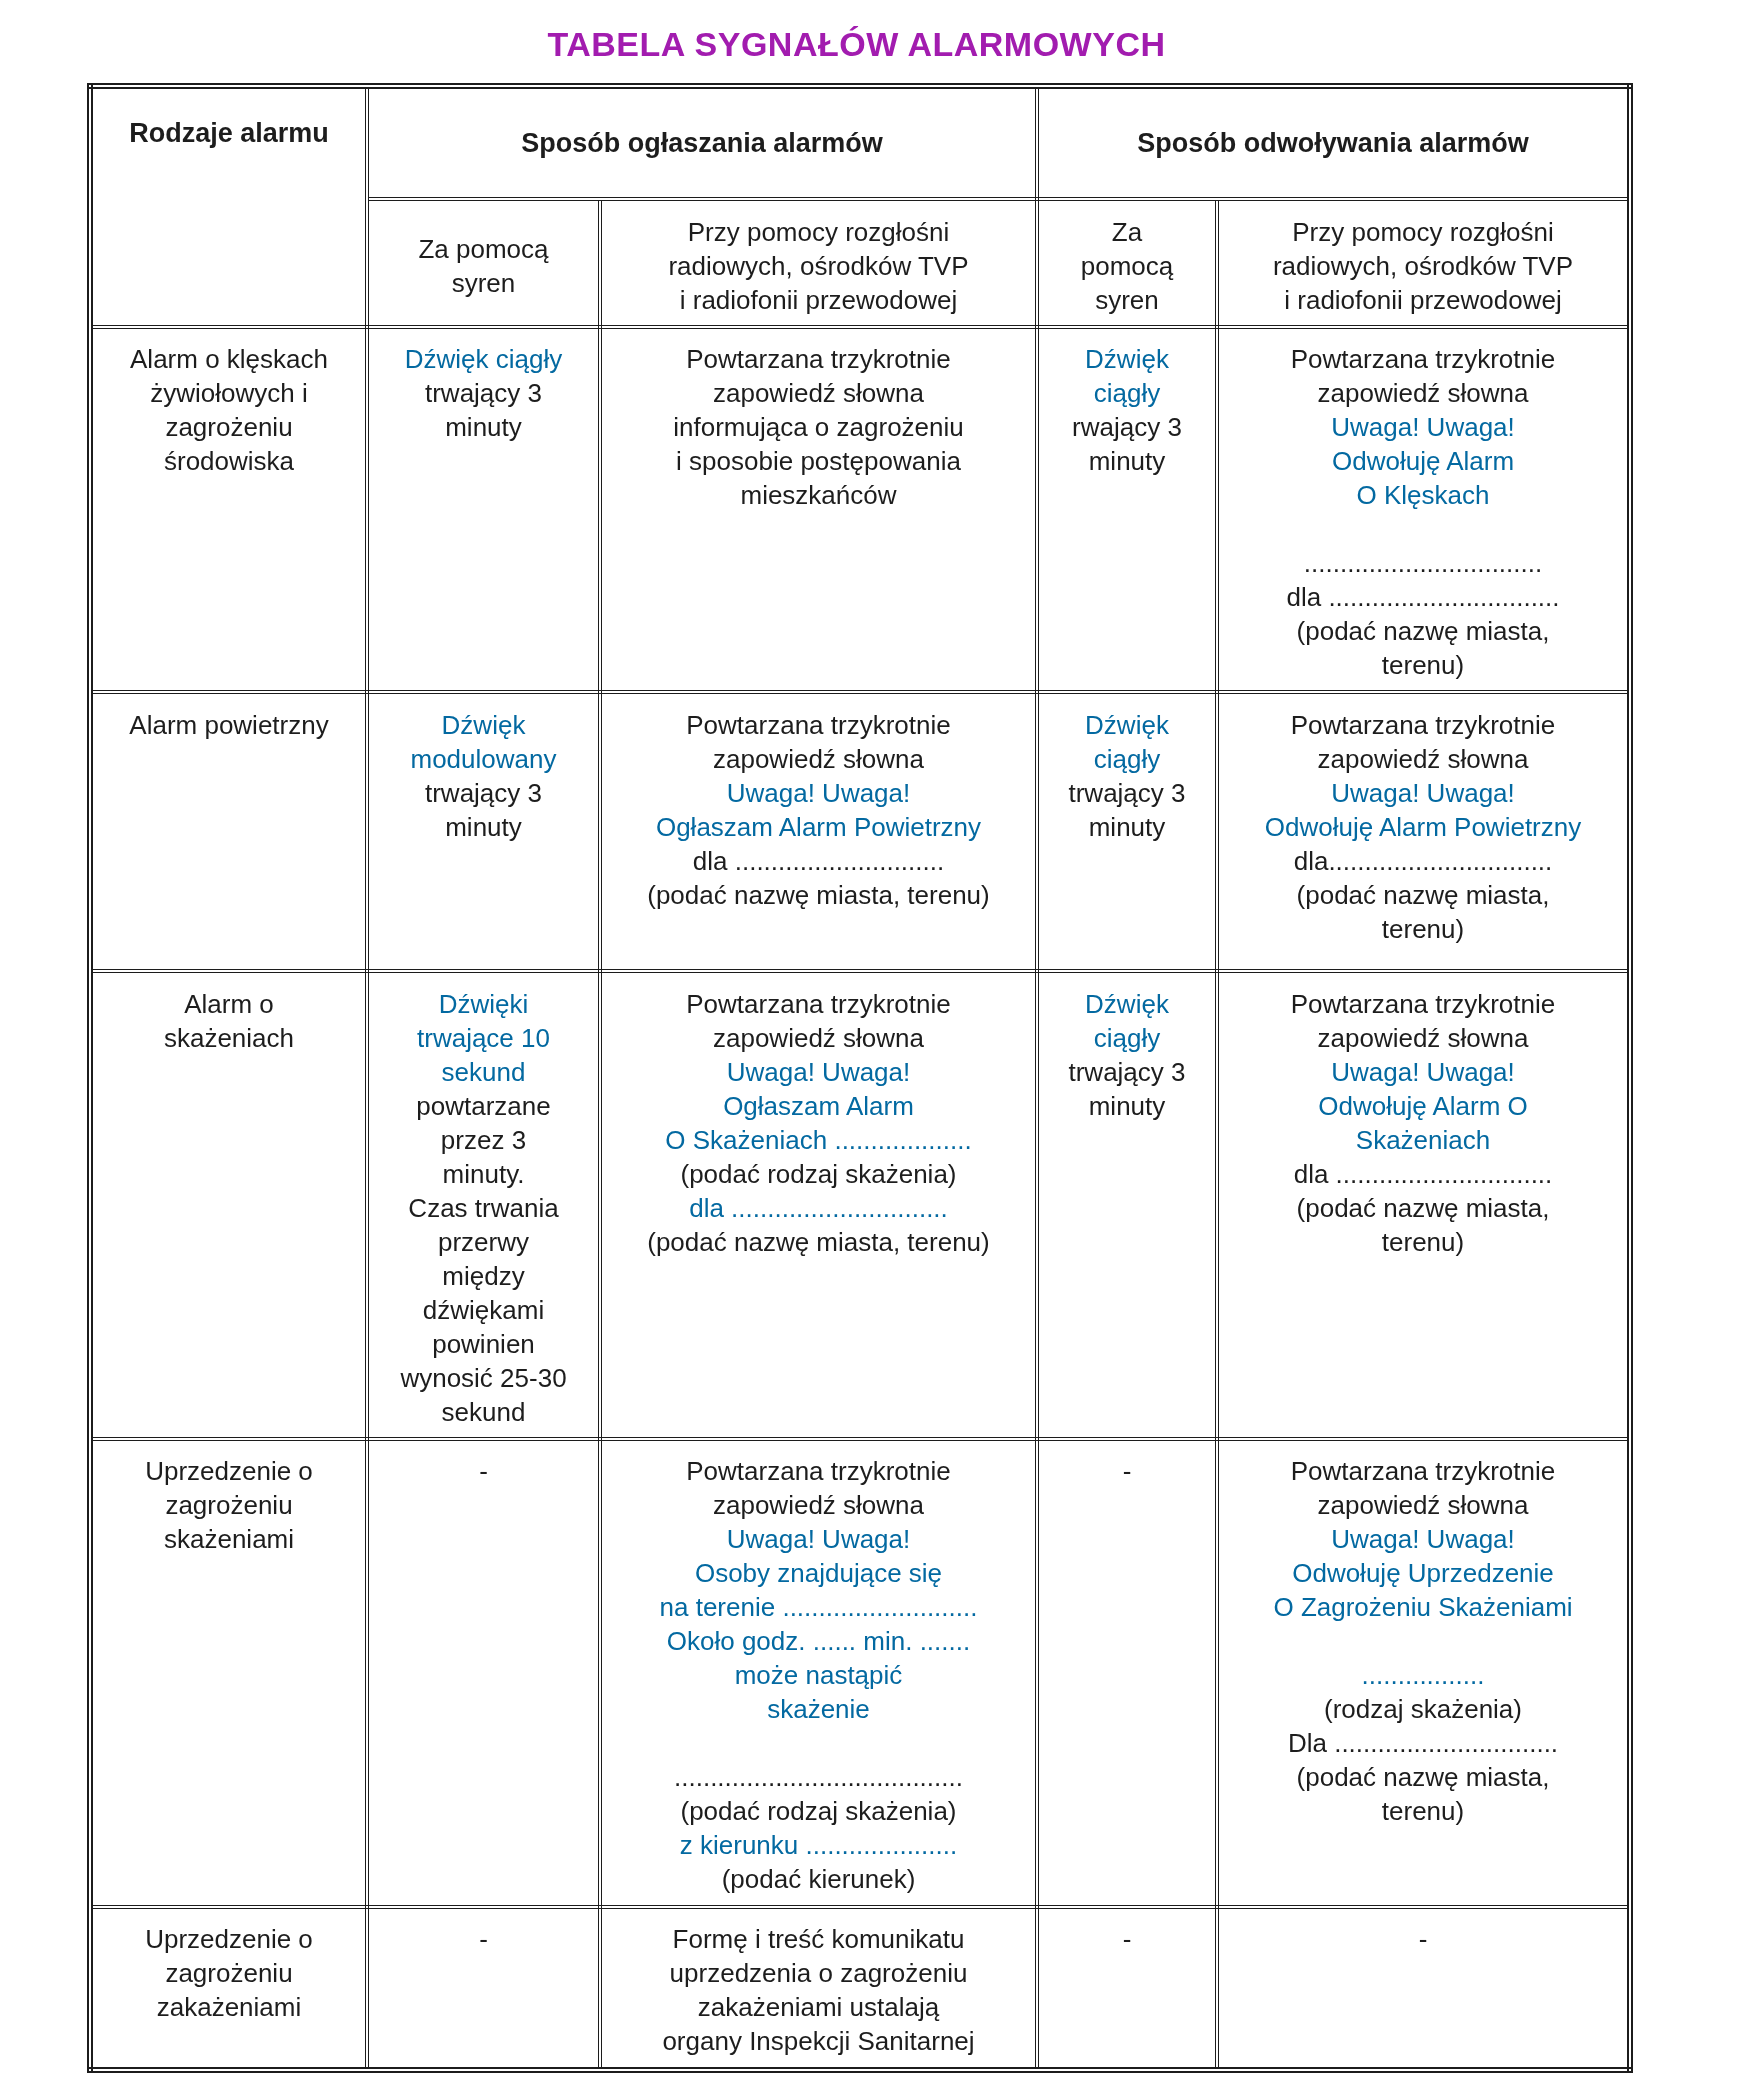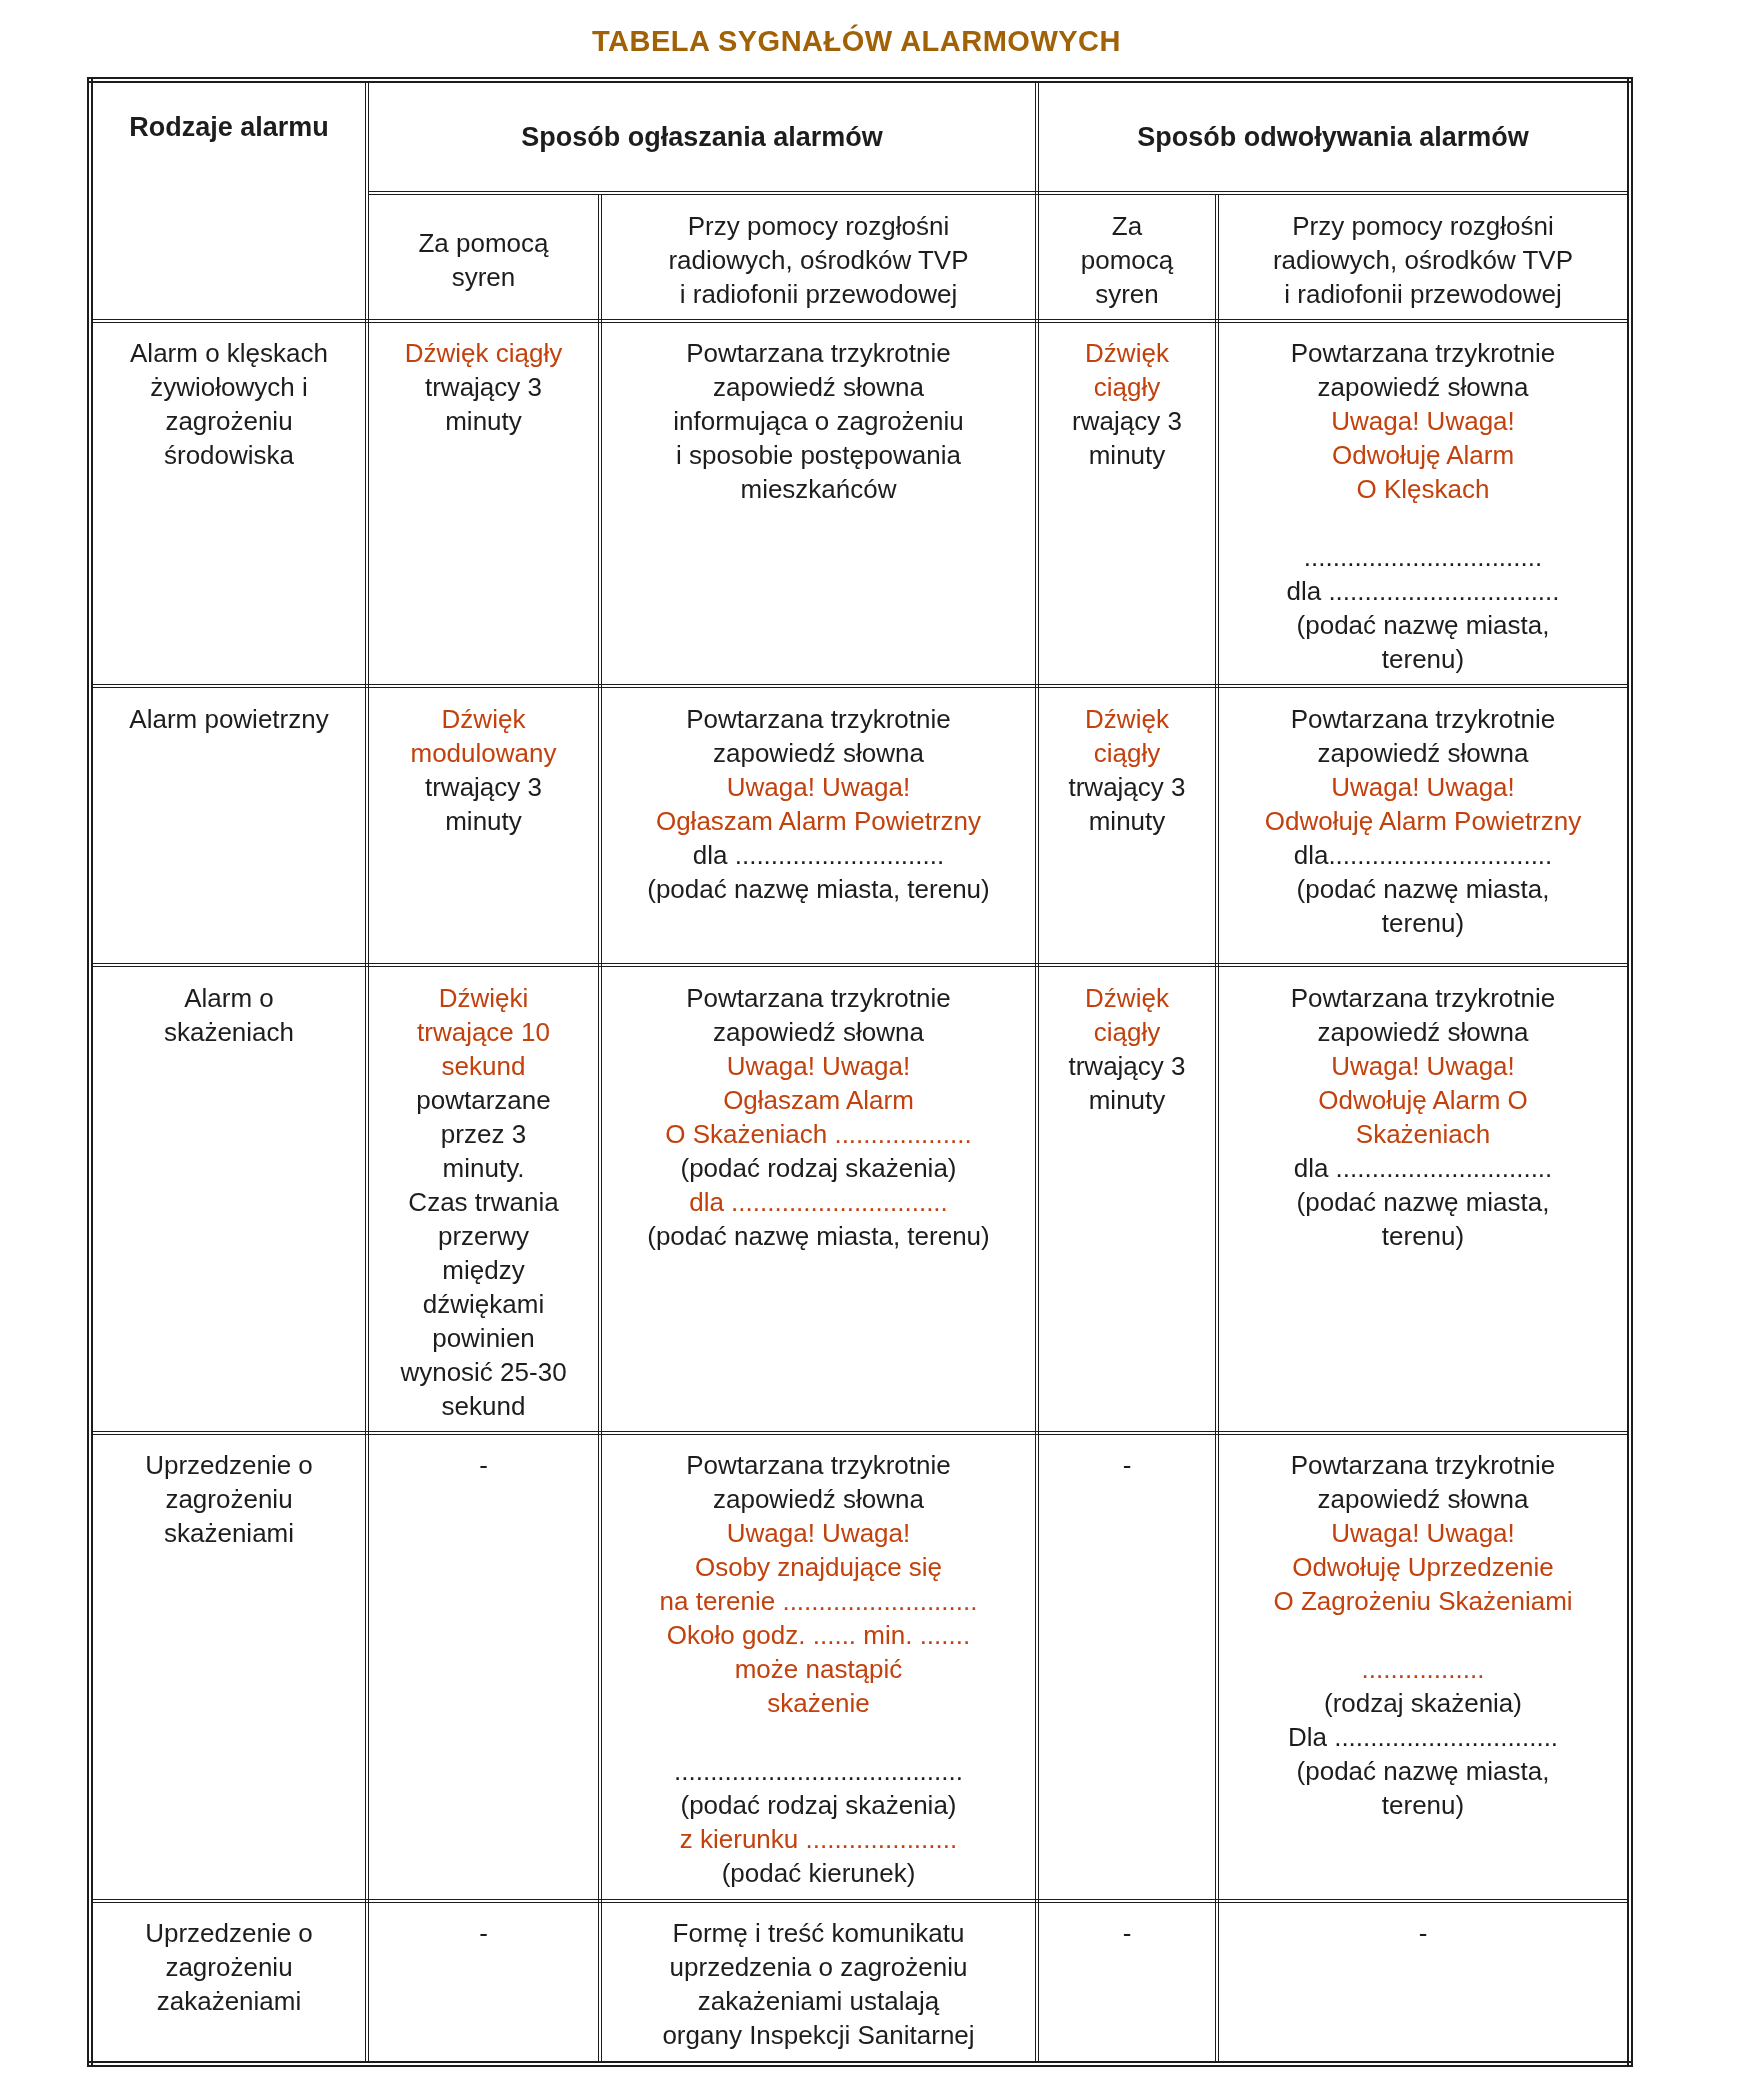--- a/index.html
+++ b/index.html
@@ -7,24 +7,24 @@
     width:1749px; height:2092px;
     background:#ffffff;
     font-family:"Liberation Sans","DejaVu Sans",sans-serif;
     color:#1d1d1d;
     overflow:hidden;
   }
   .page-title{
     margin:25px 0 0 87px;
     width:1539px;
     text-align:center;
-    font-size:29px;
+    font-size:34px;
     font-weight:bold;
     letter-spacing:0.5px;
-    color:#a16207;
+    color:#a21caf;
   }
   table.alarm-table{
     margin:19.4px 0 0 87px;
     width:1539px;
     border-collapse:collapse;
     table-layout:fixed;
   }
   table.alarm-table, table.alarm-table td, table.alarm-table th{
     border:4.9px double #1c1c1c;
   }
@@ -48,21 +48,21 @@
     font-weight:bold;
     font-size:27px;
     padding-top:29px;
   }
   td.subhead{ vertical-align:middle; }
   .line{
     min-height:34px;
     line-height:34px;
     white-space:nowrap;
   }
-  .line.muted{ color:#c2410c; }
+  .line.muted{ color:#0369a1; }
   
   tr.hdrA{ height:113px; }
   tr.hdrB{ height:107px; }
   tr.r1{ height:357px; }
   tr.r2{ height:279px; }
   tr.r3{ height:442px; }
   tr.r4{ height:468px; }
   tr.r5{ height:163px; }
 </style>
 </head>

